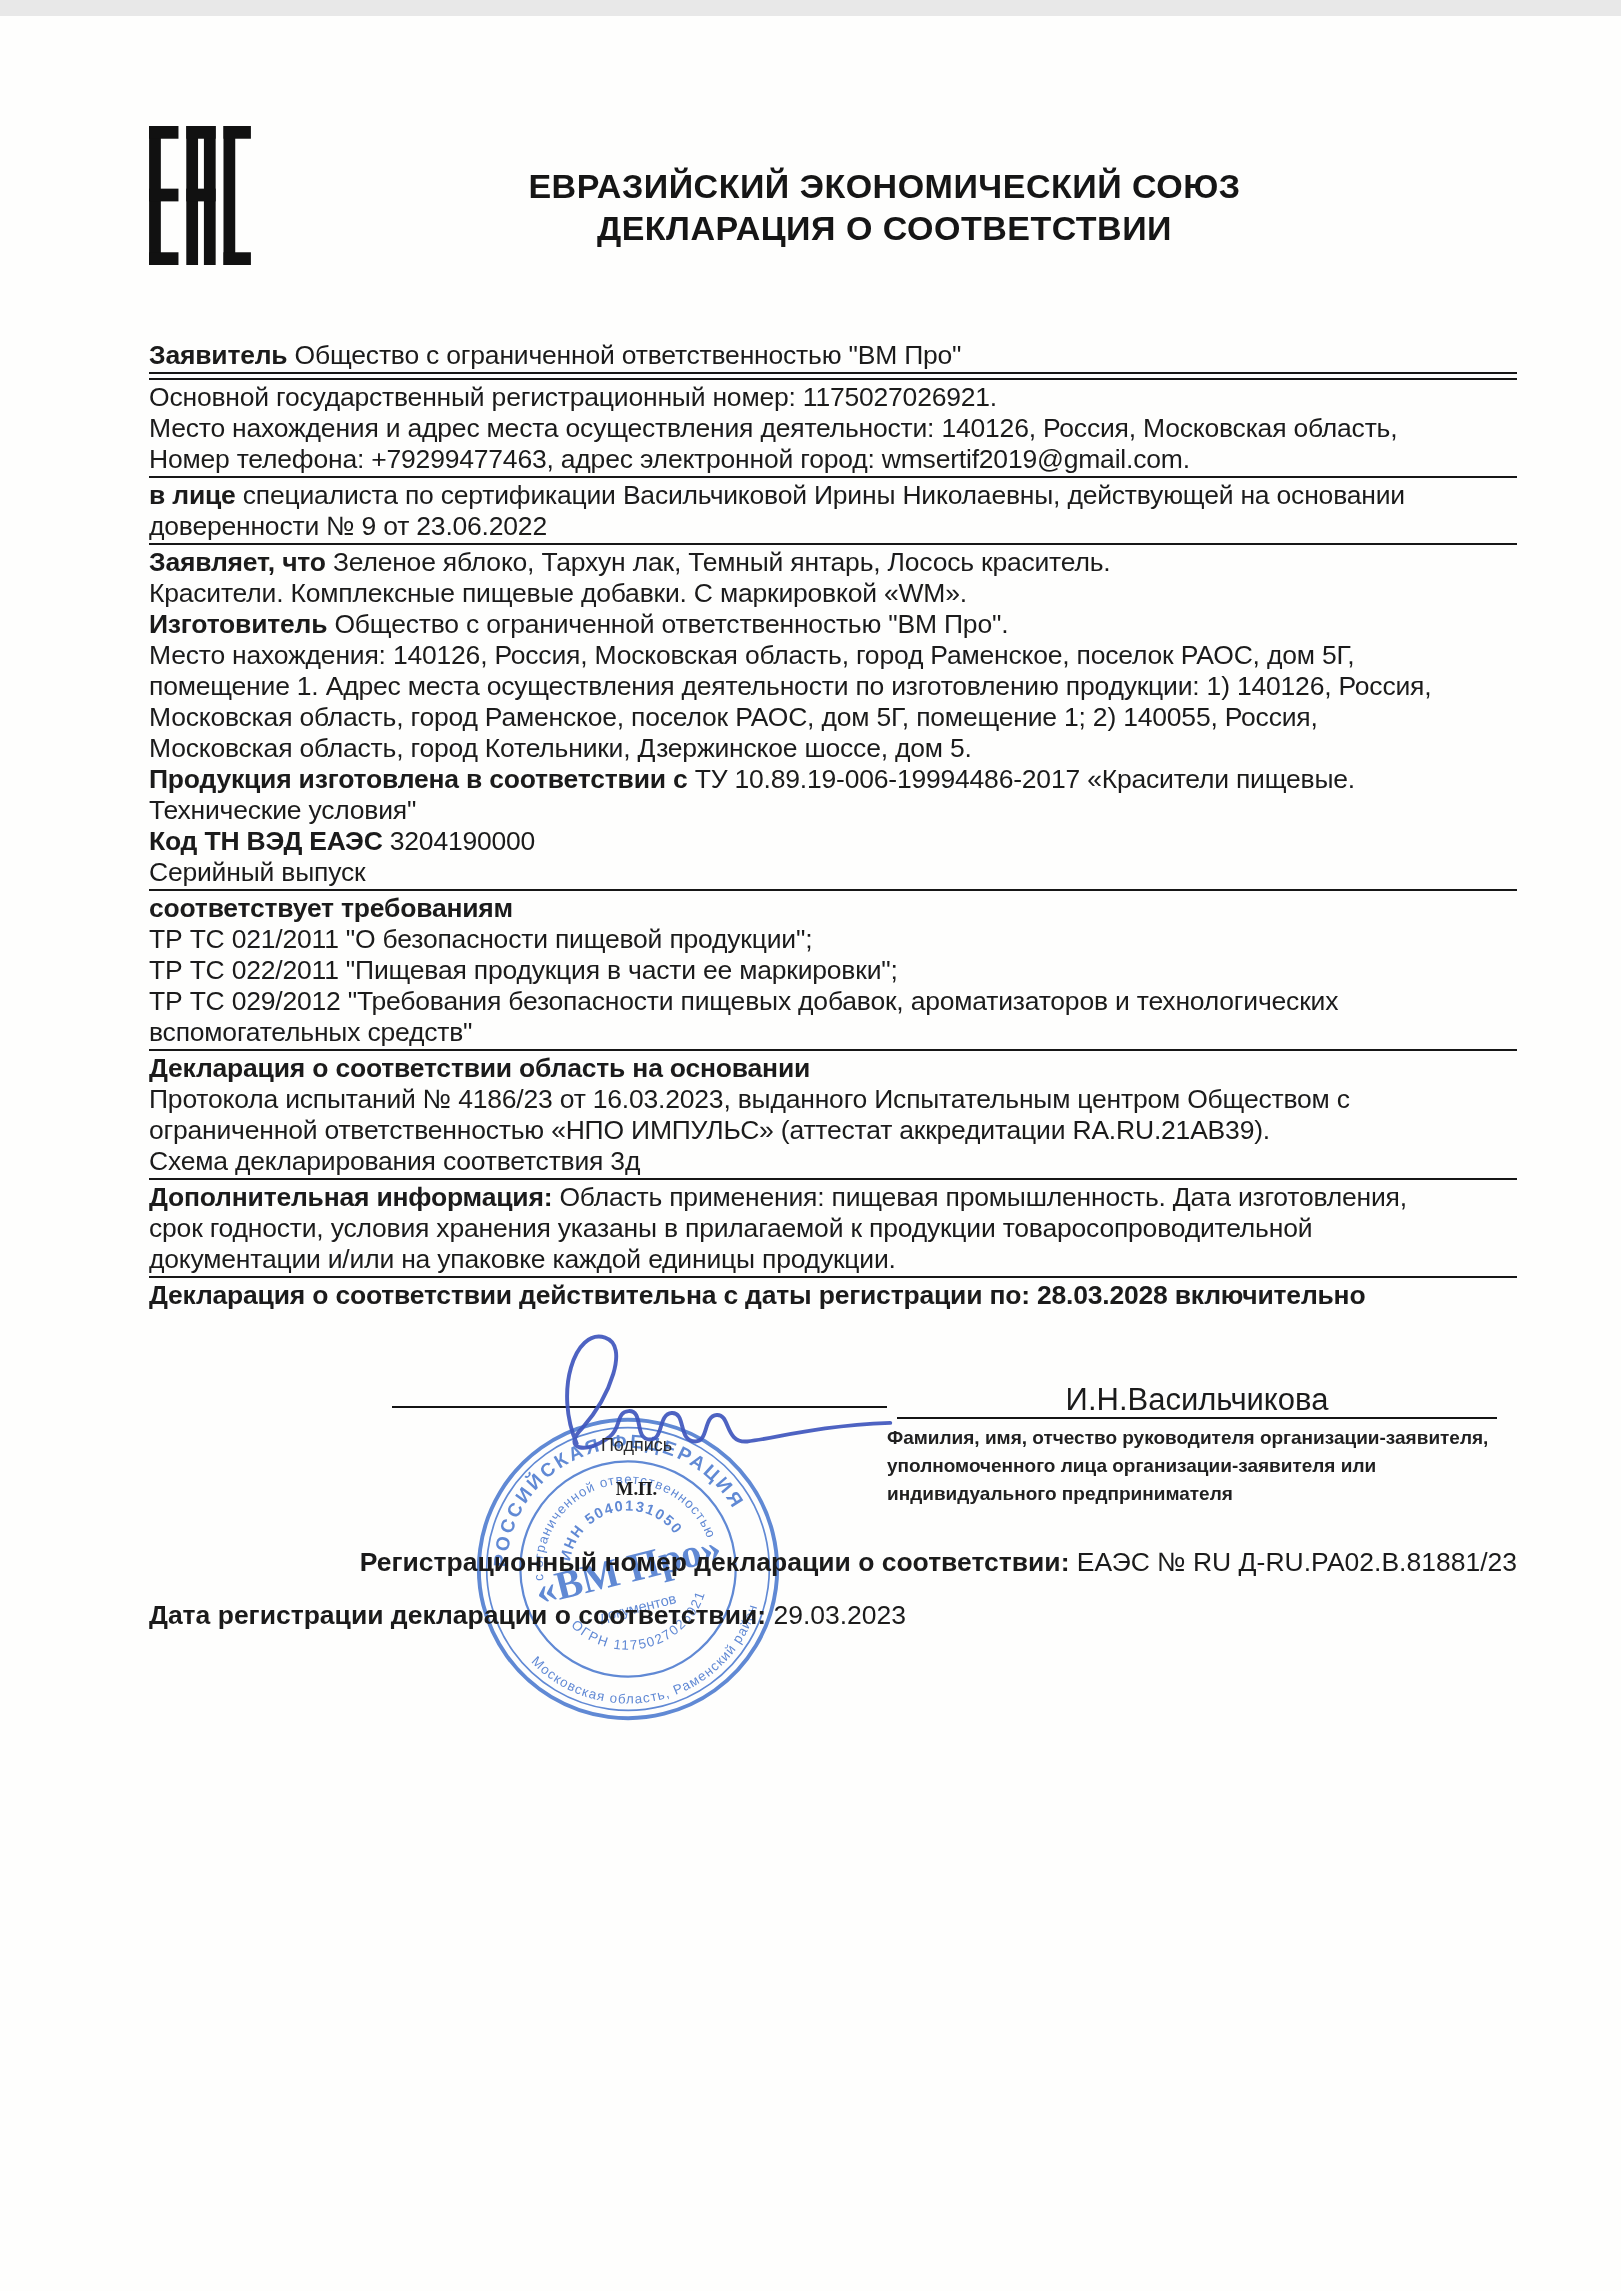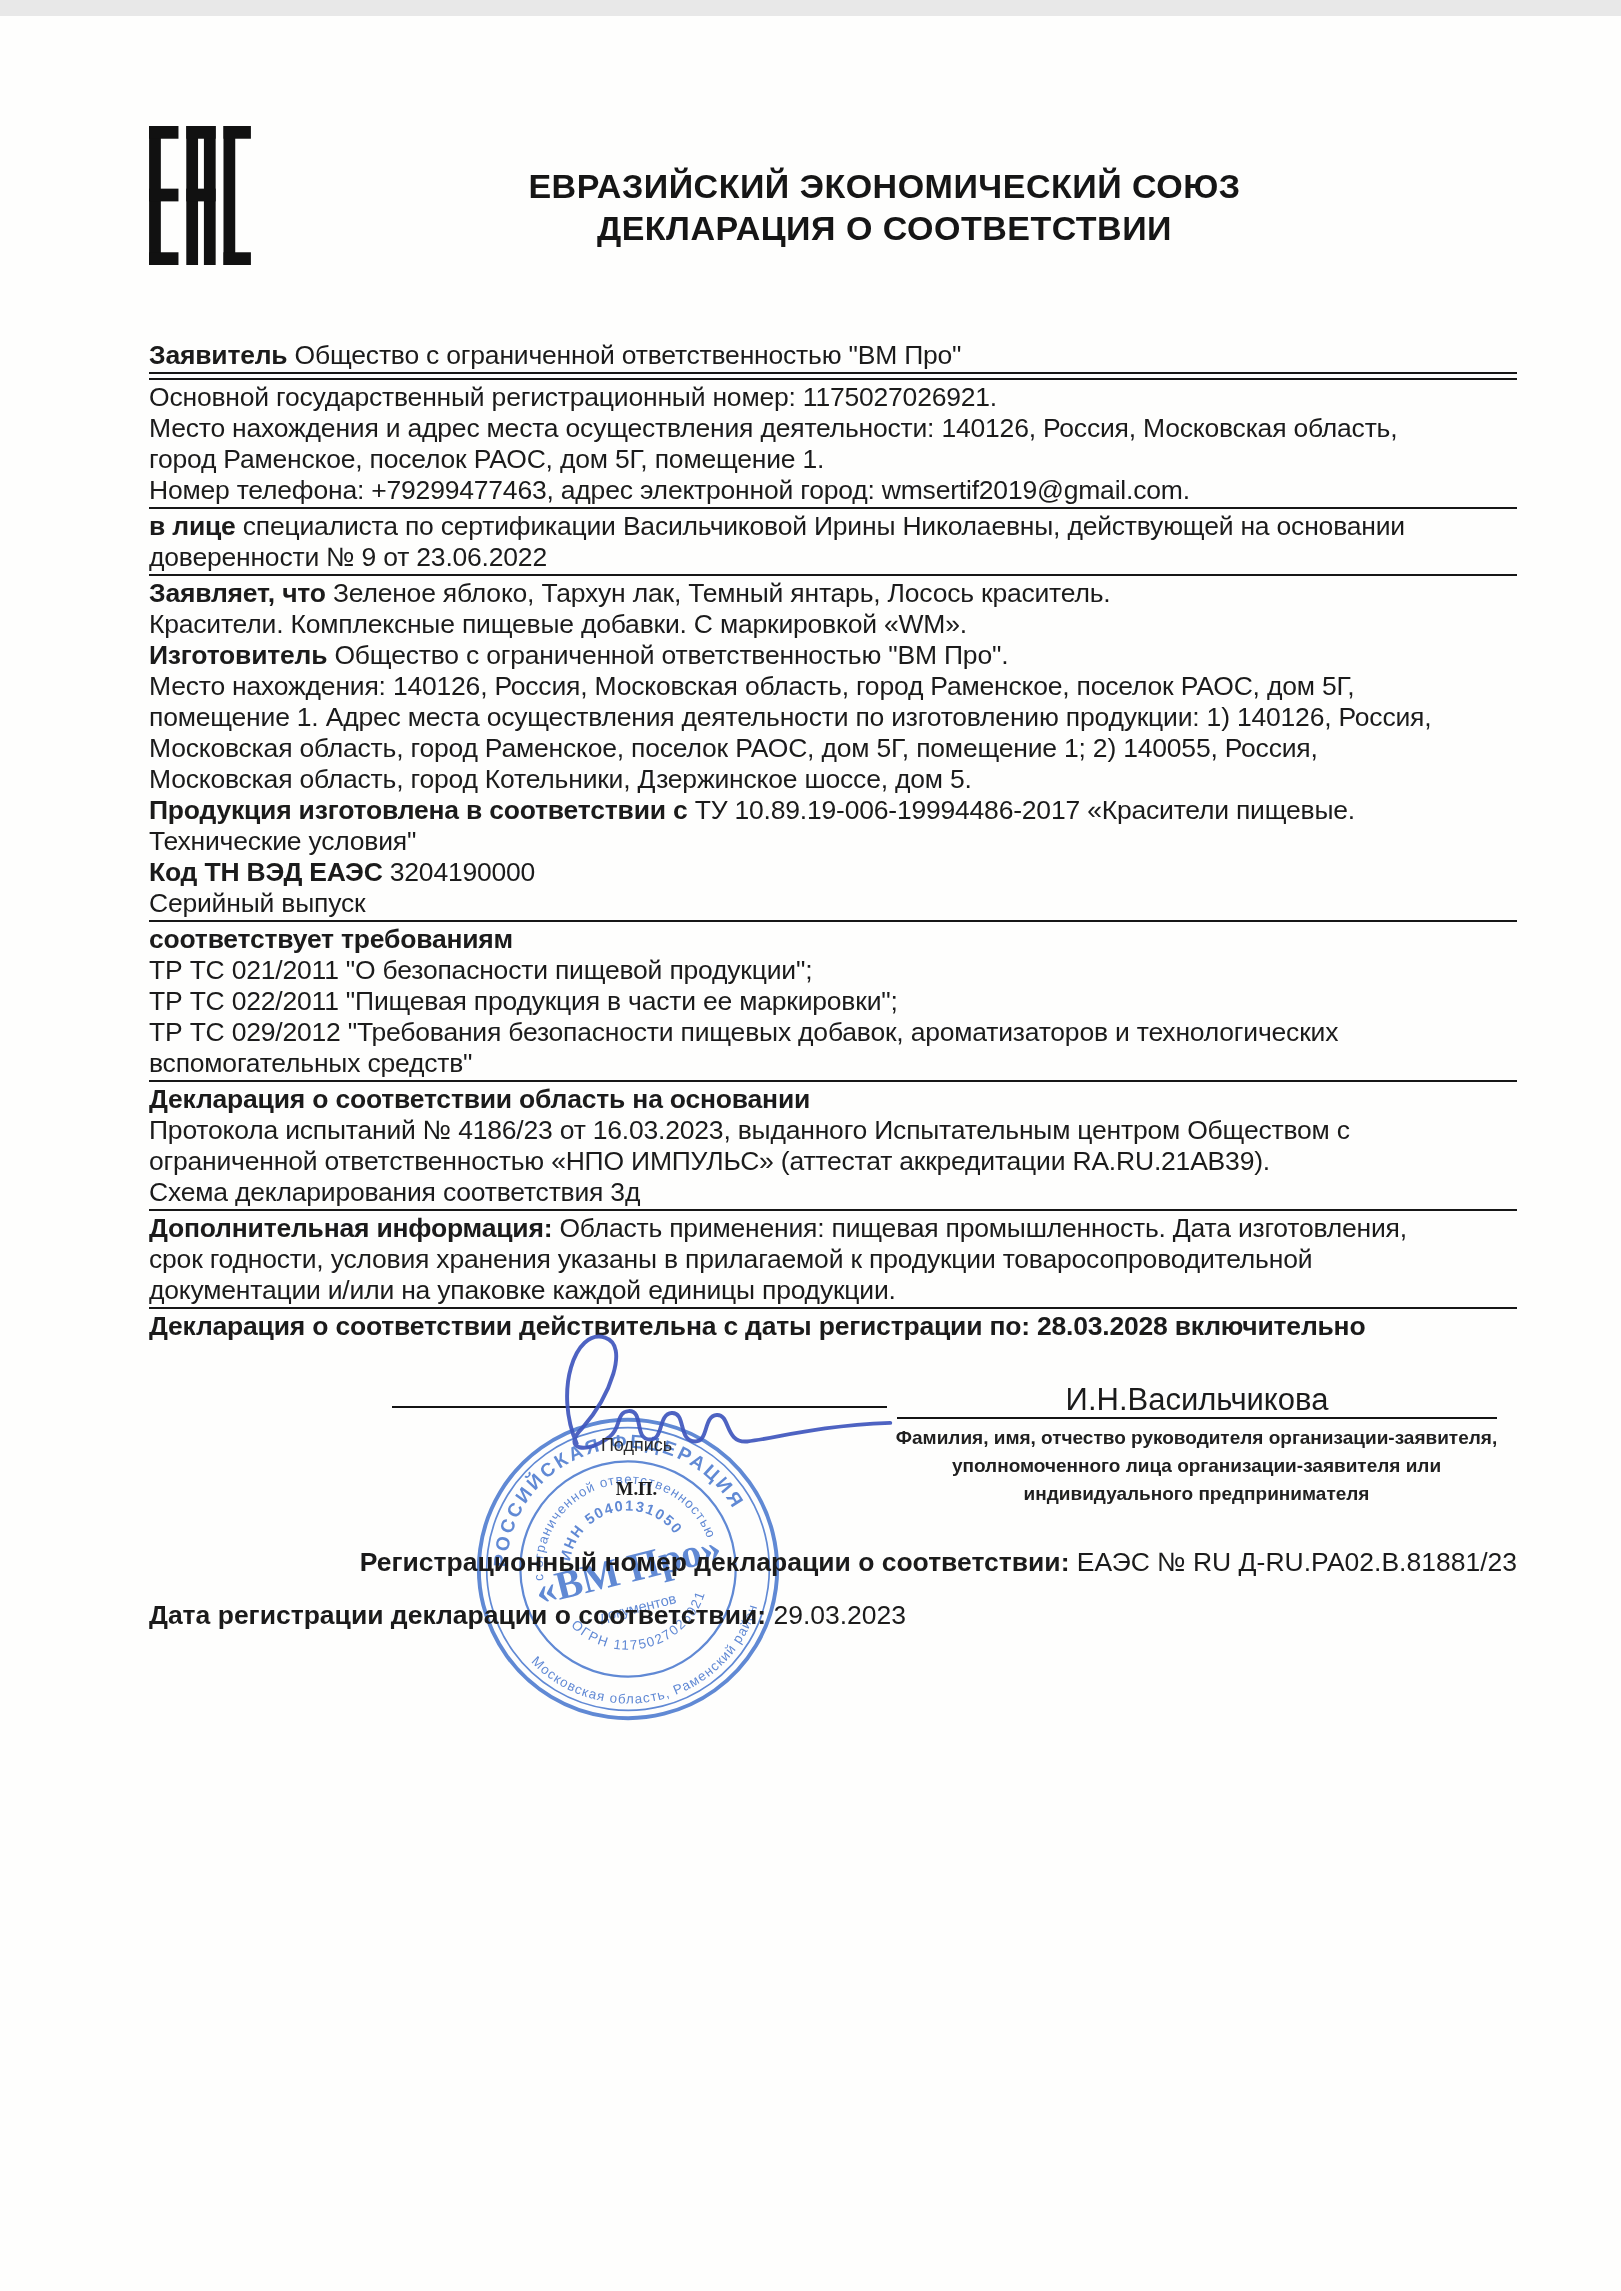--- a/index.html
+++ b/index.html
@@ -28,21 +28,21 @@
   .doc-line{white-space:nowrap;}
   .b{font-weight:bold;}
   .rule{height:2px;border-top:2px solid #171717;margin-top:1px;}
   .rule.double{height:3.9px;border-bottom:2px solid #171717;margin-bottom:2px;}
   
   .sig-line-left{position:absolute;left:392px;top:1390px;width:495px;height:2px;background:#141414;z-index:1;}
   .sig-line-right{position:absolute;left:897px;top:1401px;width:600px;height:2px;background:#141414;z-index:1;}
   .sig-name{position:absolute;left:897px;top:1366px;width:600px;text-align:center;font-size:31px;z-index:4;}
   .sig-caption{
     position:absolute;left:887px;top:1408px;width:619px;
-    text-align:center;font-size:19px;line-height:28px;font-weight:bold;color:#202020;z-index:4;
+    font-size:19px;line-height:28px;font-weight:bold;color:#202020;z-index:4;
   }
   .lbl-podpis{position:absolute;left:568px;top:1419px;width:137px;text-align:center;font-size:18px;color:#2a2a2a;z-index:4;}
   .lbl-mp{position:absolute;left:568px;top:1462px;width:137px;text-align:center;font-size:18.6px;font-weight:bold;font-family:"Liberation Serif",serif;z-index:4;}
   .signature-svg{position:absolute;left:461px;top:1302px;z-index:3;}
   .stamp-svg{position:absolute;left:471px;top:1396px;z-index:2;opacity:.88;}
   
   .reg-line{position:absolute;left:149px;width:1368px;font-size:26.5px;white-space:nowrap;z-index:4;}
   .reg-a{top:1531px;text-align:right;}
   .reg-b{top:1584px;}
 </style>
@@ -73,21 +73,20 @@
   <div class="title">
     <div>ЕВРАЗИЙСКИЙ ЭКОНОМИЧЕСКИЙ СОЮЗ</div>
     <div>ДЕКЛАРАЦИЯ О СООТВЕТСТВИИ</div>
   </div>
 
   <div class="body">
       <div class="doc-line"><span class="b">Заявитель</span><span> Общество с ограниченной ответственностью "ВМ Про"</span></div>
       <div class="rule double"></div>
       <div class="doc-line"><span>Основной государственный регистрационный номер: 1175027026921.</span></div>
       <div class="doc-line"><span>Место нахождения и адрес места осуществления деятельности: 140126, Россия, Московская область,</span></div>
-      <div class="doc-line"><span>город Раменское, поселок  РАОС, дом 5Г, помещение 1.</span></div>
       <div class="doc-line"><span>Номер телефона: +79299477463, адрес электронной город: wmsertif2019@gmail.com.</span></div>
       <div class="rule"></div>
       <div class="doc-line"><span class="b">в лице</span><span> специалиста по сертификации Васильчиковой Ирины Николаевны, действующей на основании</span></div>
       <div class="doc-line"><span>доверенности № 9 от  23.06.2022</span></div>
       <div class="rule"></div>
       <div class="doc-line"><span class="b">Заявляет, что</span><span>  Зеленое яблоко, Тархун лак, Темный янтарь, Лосось краситель.</span></div>
       <div class="doc-line"><span>Красители. Комплексные пищевые добавки. С маркировкой «WM».</span></div>
       <div class="doc-line"><span class="b">Изготовитель</span><span> Общество с ограниченной ответственностью "ВМ Про".</span></div>
       <div class="doc-line"><span>Место нахождения: 140126, Россия, Московская область, город Раменское, поселок  РАОС, дом 5Г,</span></div>
       <div class="doc-line"><span>помещение 1. Адрес места осуществления деятельности по изготовлению продукции: 1) 140126, Россия,</span></div>

